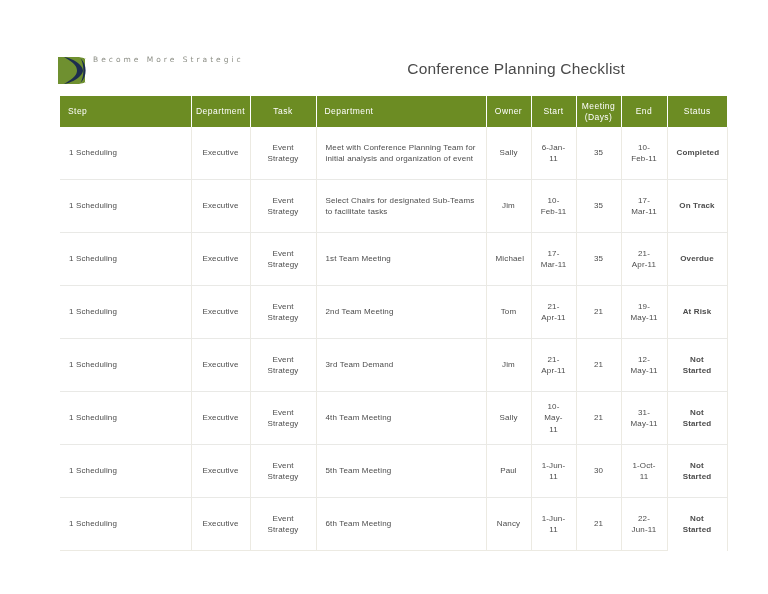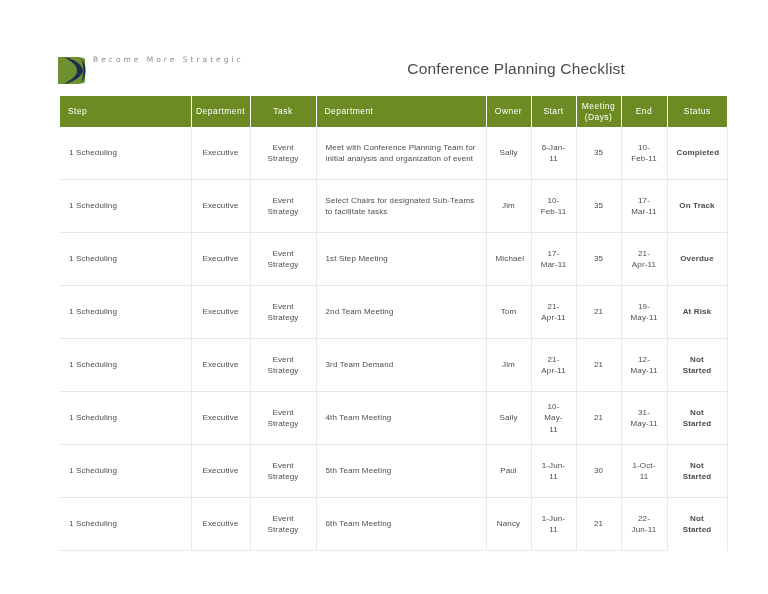--- a/index.html
+++ b/index.html
@@ -252,21 +252,21 @@
             <td class="c-center">Jim</td>
             <td class="c-center">10-Feb-11</td>
             <td class="c-center">35</td>
             <td class="col-end">17-Mar-11</td>
             <td class="col-status st-ontrack">On Track</td>
           </tr>
           <tr>
             <td>1 Scheduling</td>
             <td class="c-center">Executive</td>
             <td class="c-center">Event Strategy</td>
-            <td>1st Step Meeting</td>
+            <td>1st Team Meeting</td>
             <td class="c-center">Michael</td>
             <td class="c-center">17-Mar-11</td>
             <td class="c-center">35</td>
             <td class="col-end">21-Apr-11</td>
             <td class="col-status st-overdue">Overdue</td>
           </tr>
           <tr>
             <td>1 Scheduling</td>
             <td class="c-center">Executive</td>
             <td class="c-center">Event Strategy</td>

